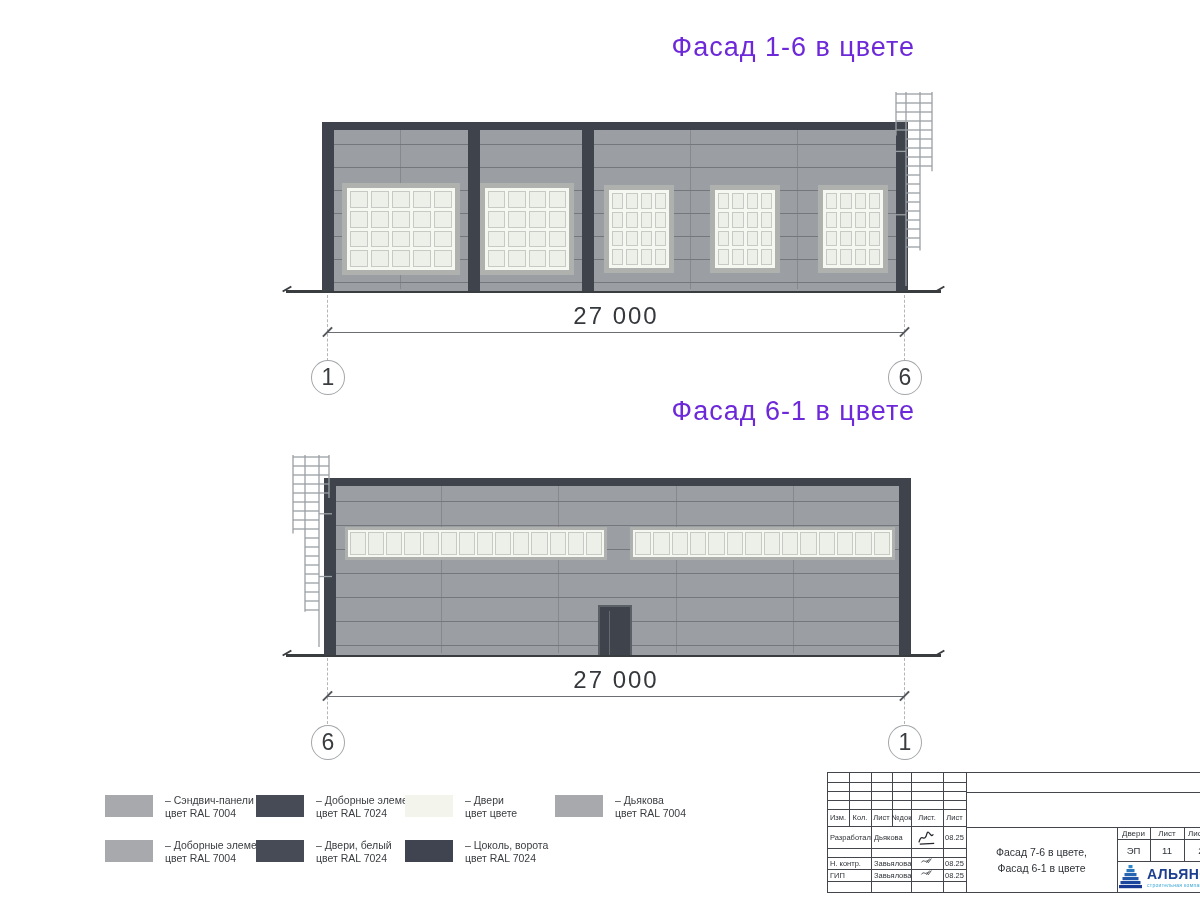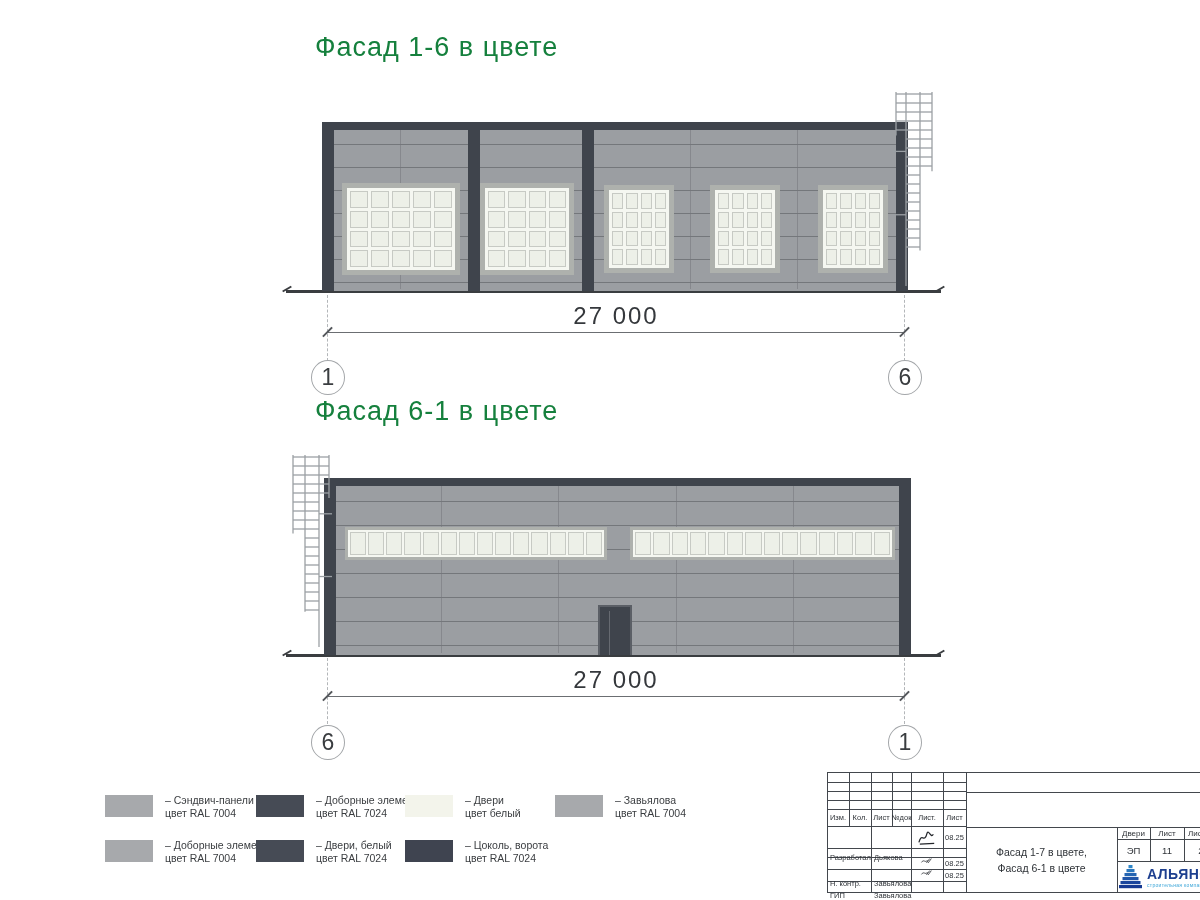--- a/index.html
+++ b/index.html
@@ -1,41 +1,41 @@
 <!DOCTYPE html>
 <html><head>
 <meta charset="utf-8">
 <style>
   html,body{margin:0;padding:0;background:#e8e8e8;}
   body{font-family:"Liberation Sans", sans-serif;}
   #sheet{position:relative;width:1200px;height:900px;background:#ffffff;overflow:hidden;margin:0 auto;}
   #sheet *{box-sizing:border-box;}
-  .fig-title{position:absolute;left:315px;width:600px;text-align:left;
-    font-size:27px;color:#15803d;letter-spacing:1px;white-space:nowrap;}
+  .fig-title{position:absolute;left:315px;width:600px;text-align:right;
+    font-size:27px;color:#6d28d9;letter-spacing:1px;white-space:nowrap;}
   .layer{position:absolute;inset:0;}
 
   
   .ext-line{position:absolute;width:0;border-left:1px dashed #b3b6b9;}
   .dim-line{position:absolute;height:1px;background:#6b6e72;}
   .dim-tick{position:absolute;width:13px;height:2px;background:#54575b;transform:rotate(-45deg);}
   .dim-text{position:absolute;width:220px;text-align:center;font-size:24px;
     color:#35383c;letter-spacing:2px;white-space:nowrap;}
   .bubble{position:absolute;width:34px;height:35px;border:1px solid #a3a6a9;border-radius:50%;
     background:#fff;display:flex;align-items:center;justify-content:center;
     font-size:23px;color:#3a3d40;}
 
   .ground{position:absolute;height:3px;background:#3a3d40;}
   .lg-label{position:absolute;font-size:10.5px;line-height:12.5px;color:#3a3d40;white-space:nowrap;}
 
   
   #titleblock{position:absolute;left:827px;top:772px;width:400px;height:121px;font-size:8px;color:#2f3338;}
   .tbline{position:absolute;background:#43474d;}
   .tb-cell{position:absolute;display:flex;align-items:center;justify-content:center;
     white-space:nowrap;overflow:visible;}
-  .tb-left{justify-content:flex-start;padding-left:2px;margin-top:20px;}
+  .tb-left{justify-content:flex-start;padding-left:2px;}
   .tb-doc{position:absolute;left:139px;top:55px;width:151px;height:66px;display:flex;
     flex-direction:column;align-items:center;justify-content:center;font-size:10.5px;
     line-height:16px;color:#2f3338;}
   .tb-logo{position:absolute;left:292px;top:90px;width:108px;height:30px;display:flex;align-items:center;}
   .logo-text{margin-left:5px;display:flex;flex-direction:column;}
   .logo-name{font-size:14px;font-weight:bold;color:#1d3f8f;letter-spacing:.5px;line-height:14px;}
   .logo-sub{font-size:5px;color:#3fa7d9;letter-spacing:.3px;margin-top:1px;}
 </style>
 </head>
 <body>
@@ -335,25 +335,25 @@
         <div>цвет RAL 7004</div>
       </div>
       <div style="position: absolute; left: 256px; top: 795px; width: 48px; height: 22px; background: rgb(70, 75, 85);"></div>
       <div class="lg-label" style="position: absolute; left: 316px; top: 794px;">
         <div>– Доборные элементы</div>
         <div>цвет RAL 7024</div>
       </div>
       <div style="position: absolute; left: 405px; top: 795px; width: 48px; height: 22px; background: rgb(243, 244, 235);"></div>
       <div class="lg-label" style="position: absolute; left: 465px; top: 794px;">
         <div>– Двери</div>
-        <div>цвет белый</div>
+        <div>цвет цвете</div>
       </div>
       <div style="position: absolute; left: 555px; top: 795px; width: 48px; height: 22px; background: rgb(167, 169, 172);"></div>
       <div class="lg-label" style="position: absolute; left: 615px; top: 794px;">
-        <div>– Завьялова</div>
+        <div>– Дьякова</div>
         <div>цвет RAL 7004</div>
       </div>
       <div style="position: absolute; left: 105px; top: 840px; width: 48px; height: 22px; background: rgb(167, 169, 172);"></div>
       <div class="lg-label" style="position: absolute; left: 165px; top: 839px;">
         <div>– Доборные элементы</div>
         <div>цвет RAL 7004</div>
       </div>
       <div style="position: absolute; left: 256px; top: 840px; width: 48px; height: 22px; background: rgb(70, 75, 85);"></div>
       <div class="lg-label" style="position: absolute; left: 316px; top: 839px;">
         <div>– Двери, белый</div>
@@ -413,21 +413,21 @@
         </svg>
         <div class="tb-cell tb-left" style="left: 1px; top: 97px; width: 43px; height: 12px; font-size: 7.5px;">ГИП</div>
         <div class="tb-cell tb-left" style="left: 45px; top: 97px; width: 38px; height: 12px; font-size: 7.5px;">Завьялова</div>
         <div class="tb-cell" style="left: 116px; top: 97px; width: 23px; height: 12px; font-size: 7.5px;">08.25</div>
         <svg viewBox="0 0 24 20" width="26" height="11" style="position: absolute; left: 87px; top: 98px;">
           <path d="M2 8 C6 1 9 10 13 4 M11 9 L17 1 M14 9 L20 1" fill="none" stroke="#23262b" stroke-width="1.4"></path>
         </svg>
       </div>
 
     <div class="tb-doc">
-      <div>Фасад 1-7 в цвете,</div>
+      <div>Фасад 7-6 в цвете,</div>
       <div>Фасад 6-1 в цвете</div>
     </div>
 
     <div class="tb-cell" style="left:290px;top:55px;width:33px;height:12px">Двери</div>
     <div class="tb-cell" style="left:323px;top:55px;width:34px;height:12px">Лист</div>
     <div class="tb-cell" style="left:357px;top:55px;width:34px;height:12px">Листов</div>
     <div class="tb-cell" style="left:290px;top:67px;width:33px;height:22px;font-size:9.5px">ЭП</div>
     <div class="tb-cell" style="left:323px;top:67px;width:34px;height:22px;font-size:9.5px">11</div>
     <div class="tb-cell" style="left:357px;top:67px;width:34px;height:22px;font-size:9.5px">2</div>
 

